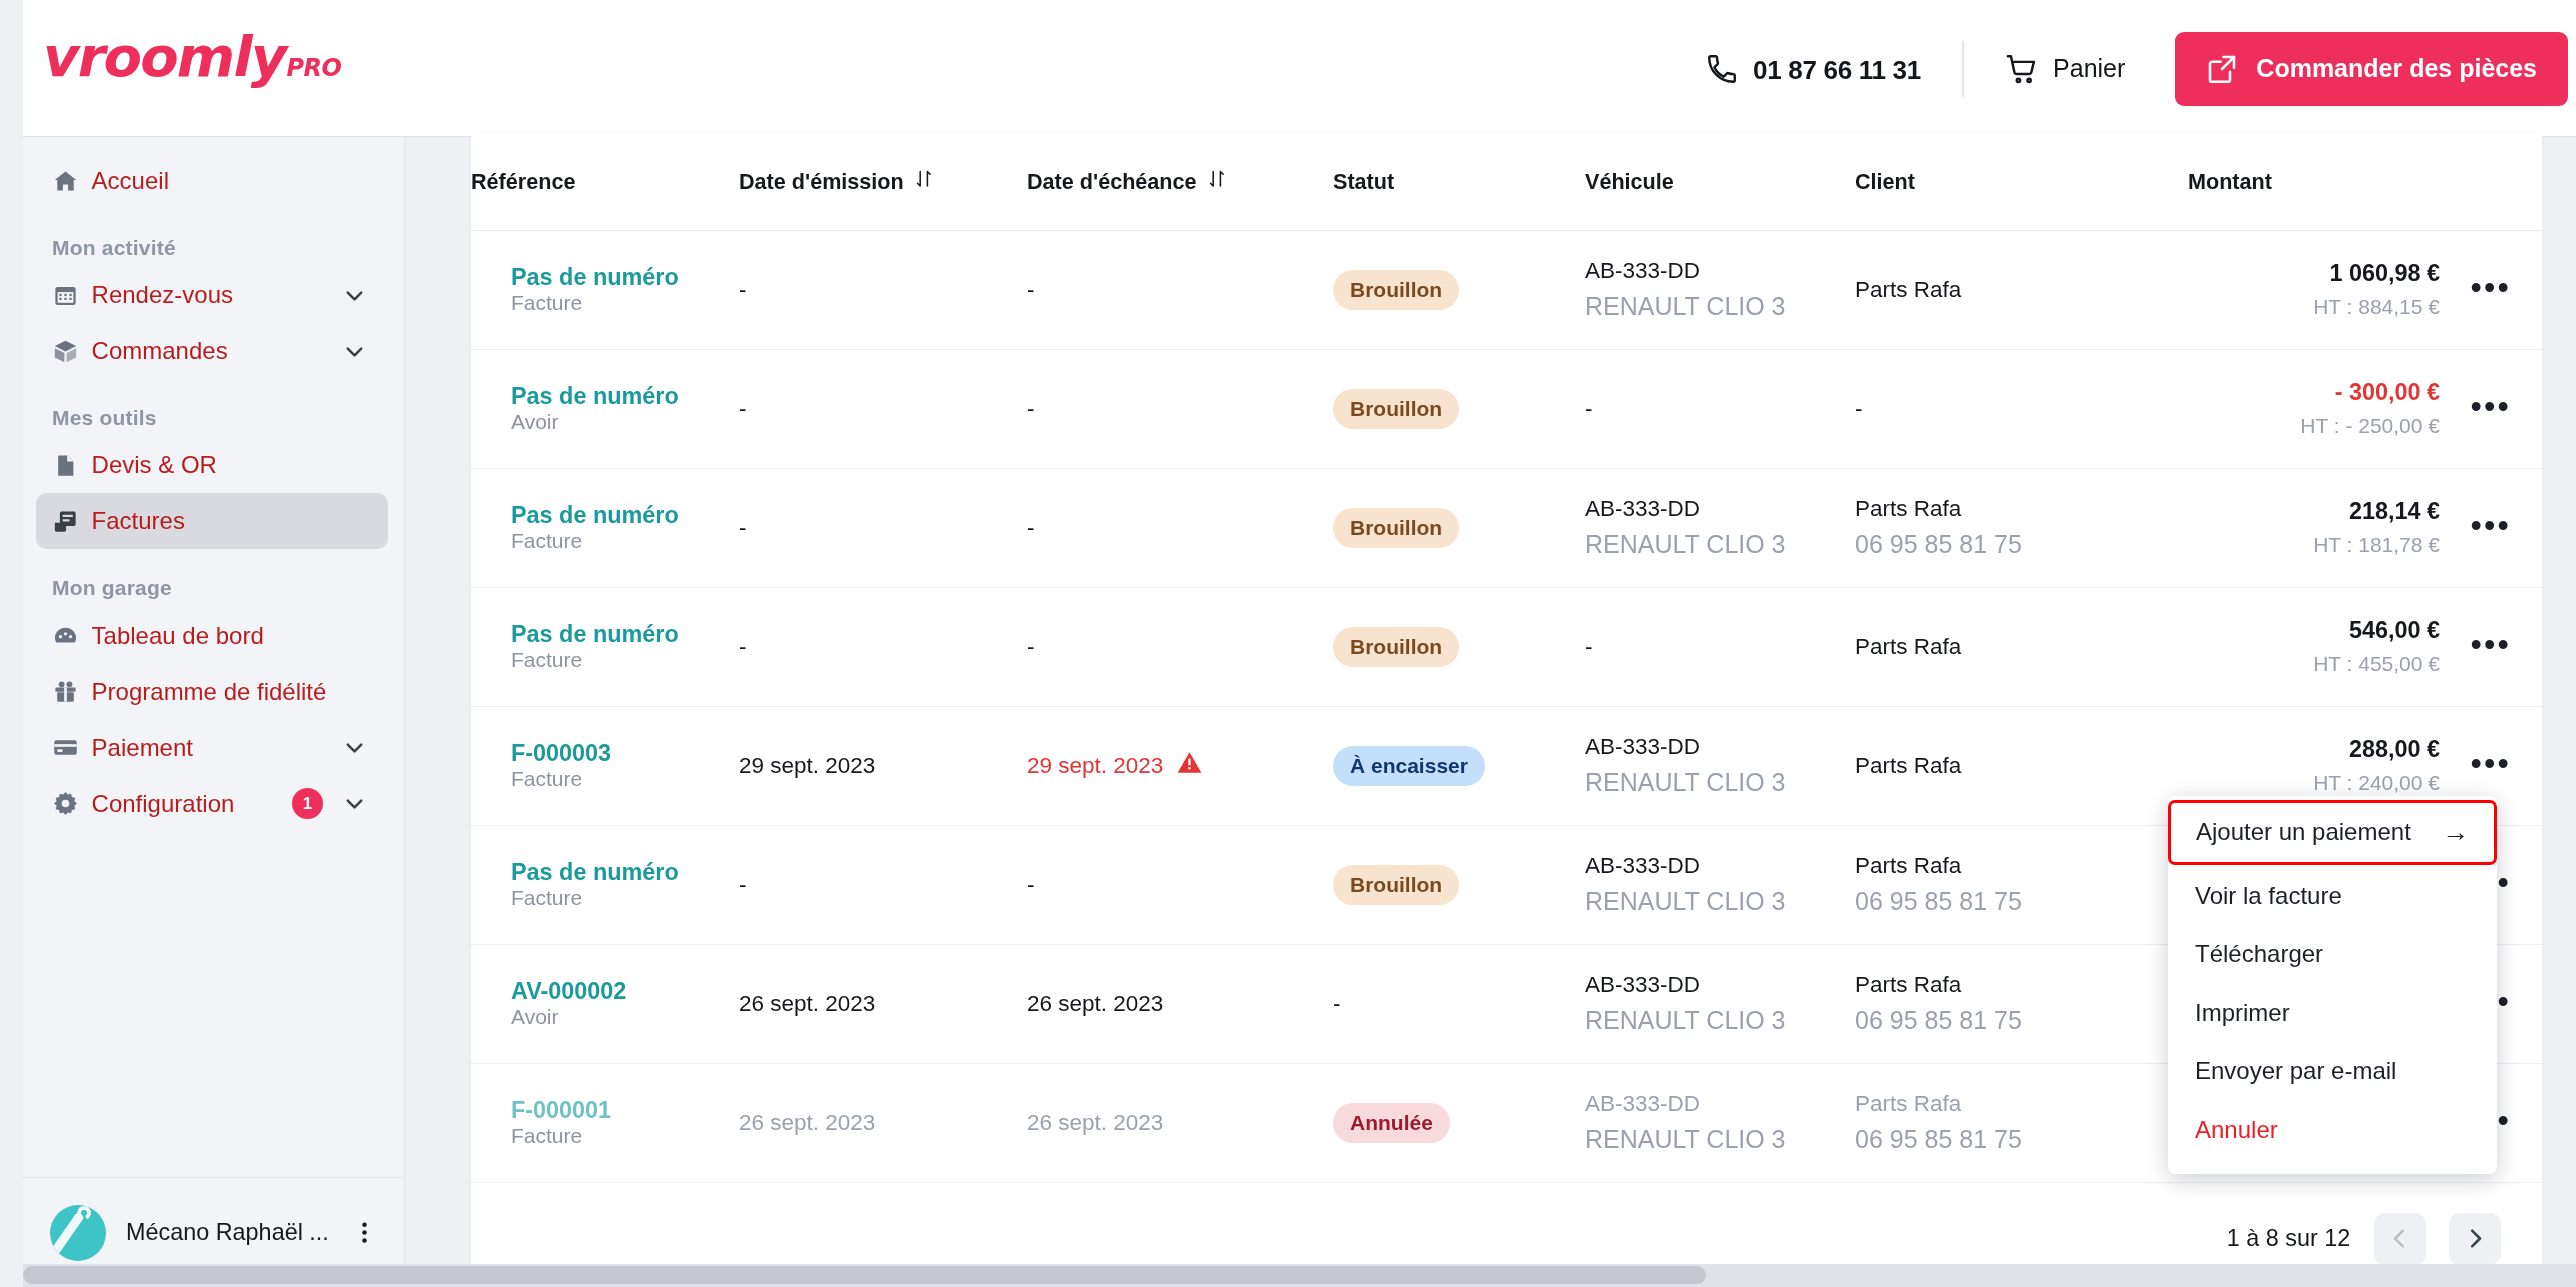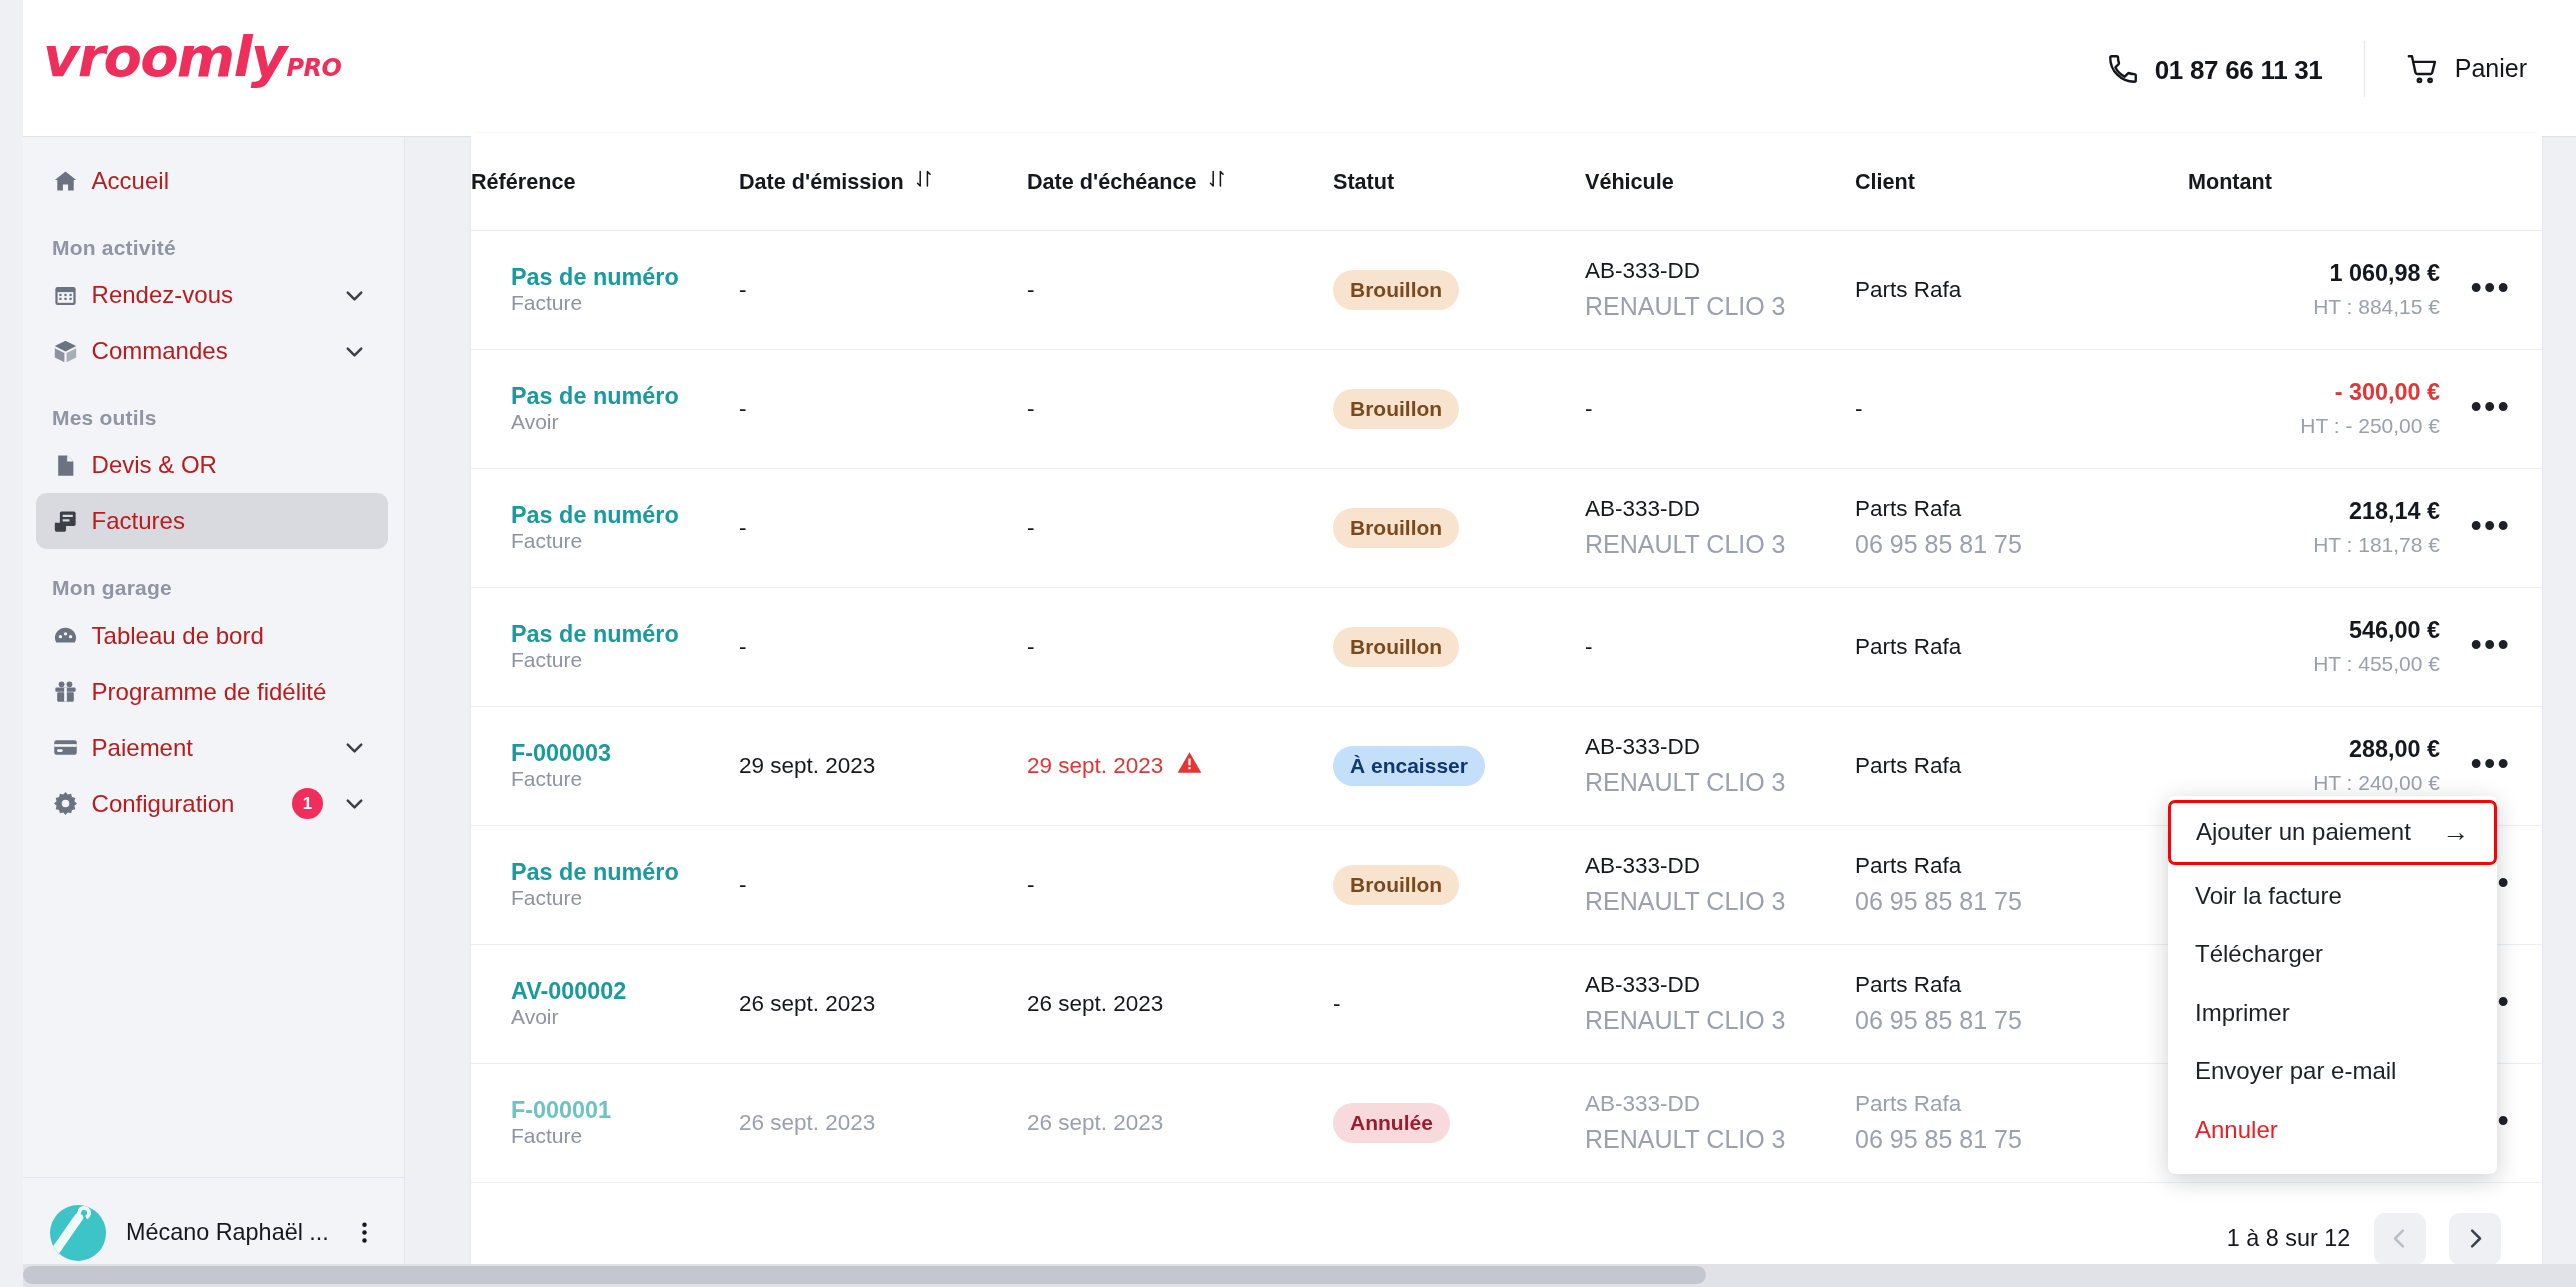--- a/index.html
+++ b/index.html
@@ -210,20 +210,30 @@
         <span class="ic">
           <svg width="34" height="34" viewBox="0 0 24 24" fill="none" stroke="#14161c" stroke-width="1.7" stroke-linecap="round" stroke-linejoin="round">
             <path d="M2 3h2.2l2.4 11.2a1.6 1.6 0 0 0 1.6 1.3h8.8a1.6 1.6 0 0 0 1.6-1.3L20.4 7H5.2"></path>
             <circle cx="9.5" cy="20" r="1.2"></circle>
               <circle cx="17" cy="20" r="1.2"></circle>
           </svg>
         </span>
         <span class="cart-label">Panier</span>
       </div>
 
+      <div class="order-btn">
+        <span class="ic">
+          <svg width="32" height="32" viewBox="0 0 24 24" fill="none" stroke="#ffffff" stroke-width="1.9" stroke-linecap="round" stroke-linejoin="round">
+            <path d="M13 3h8v8"></path>
+              <path d="M21 3l-9 9"></path>
+            <path d="M18 14v6a1.6 1.6 0 0 1-1.6 1.6H4.6A1.6 1.6 0 0 1 3 20V8.2A1.6 1.6 0 0 1 4.6 6.6H11"></path>
+          </svg>
+        </span>
+        <span>Commander des pièces</span>
+      </div>
     </div>
   </div>
 
   <div class="sidebar">
     <div class="nav-list">
 
       <div class="nav-item">
         <span class="nav-ico">
           <svg width="27" height="27" viewBox="0 0 24 24" fill="#6b7280">
               <path d="M12 3L2.5 10.6h2.2V20h5v-5.4h4.6V20h5v-9.4h2.2z"></path>

